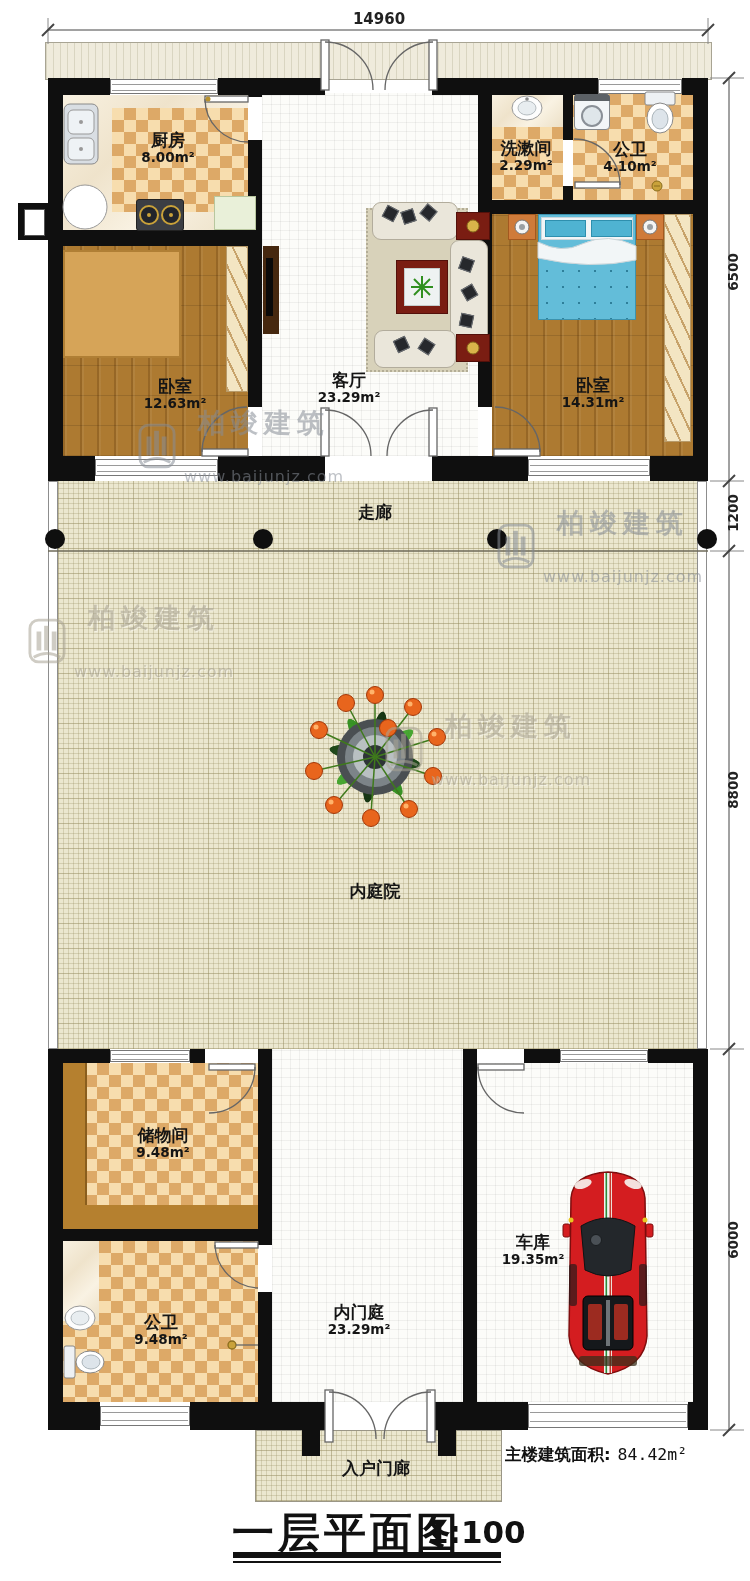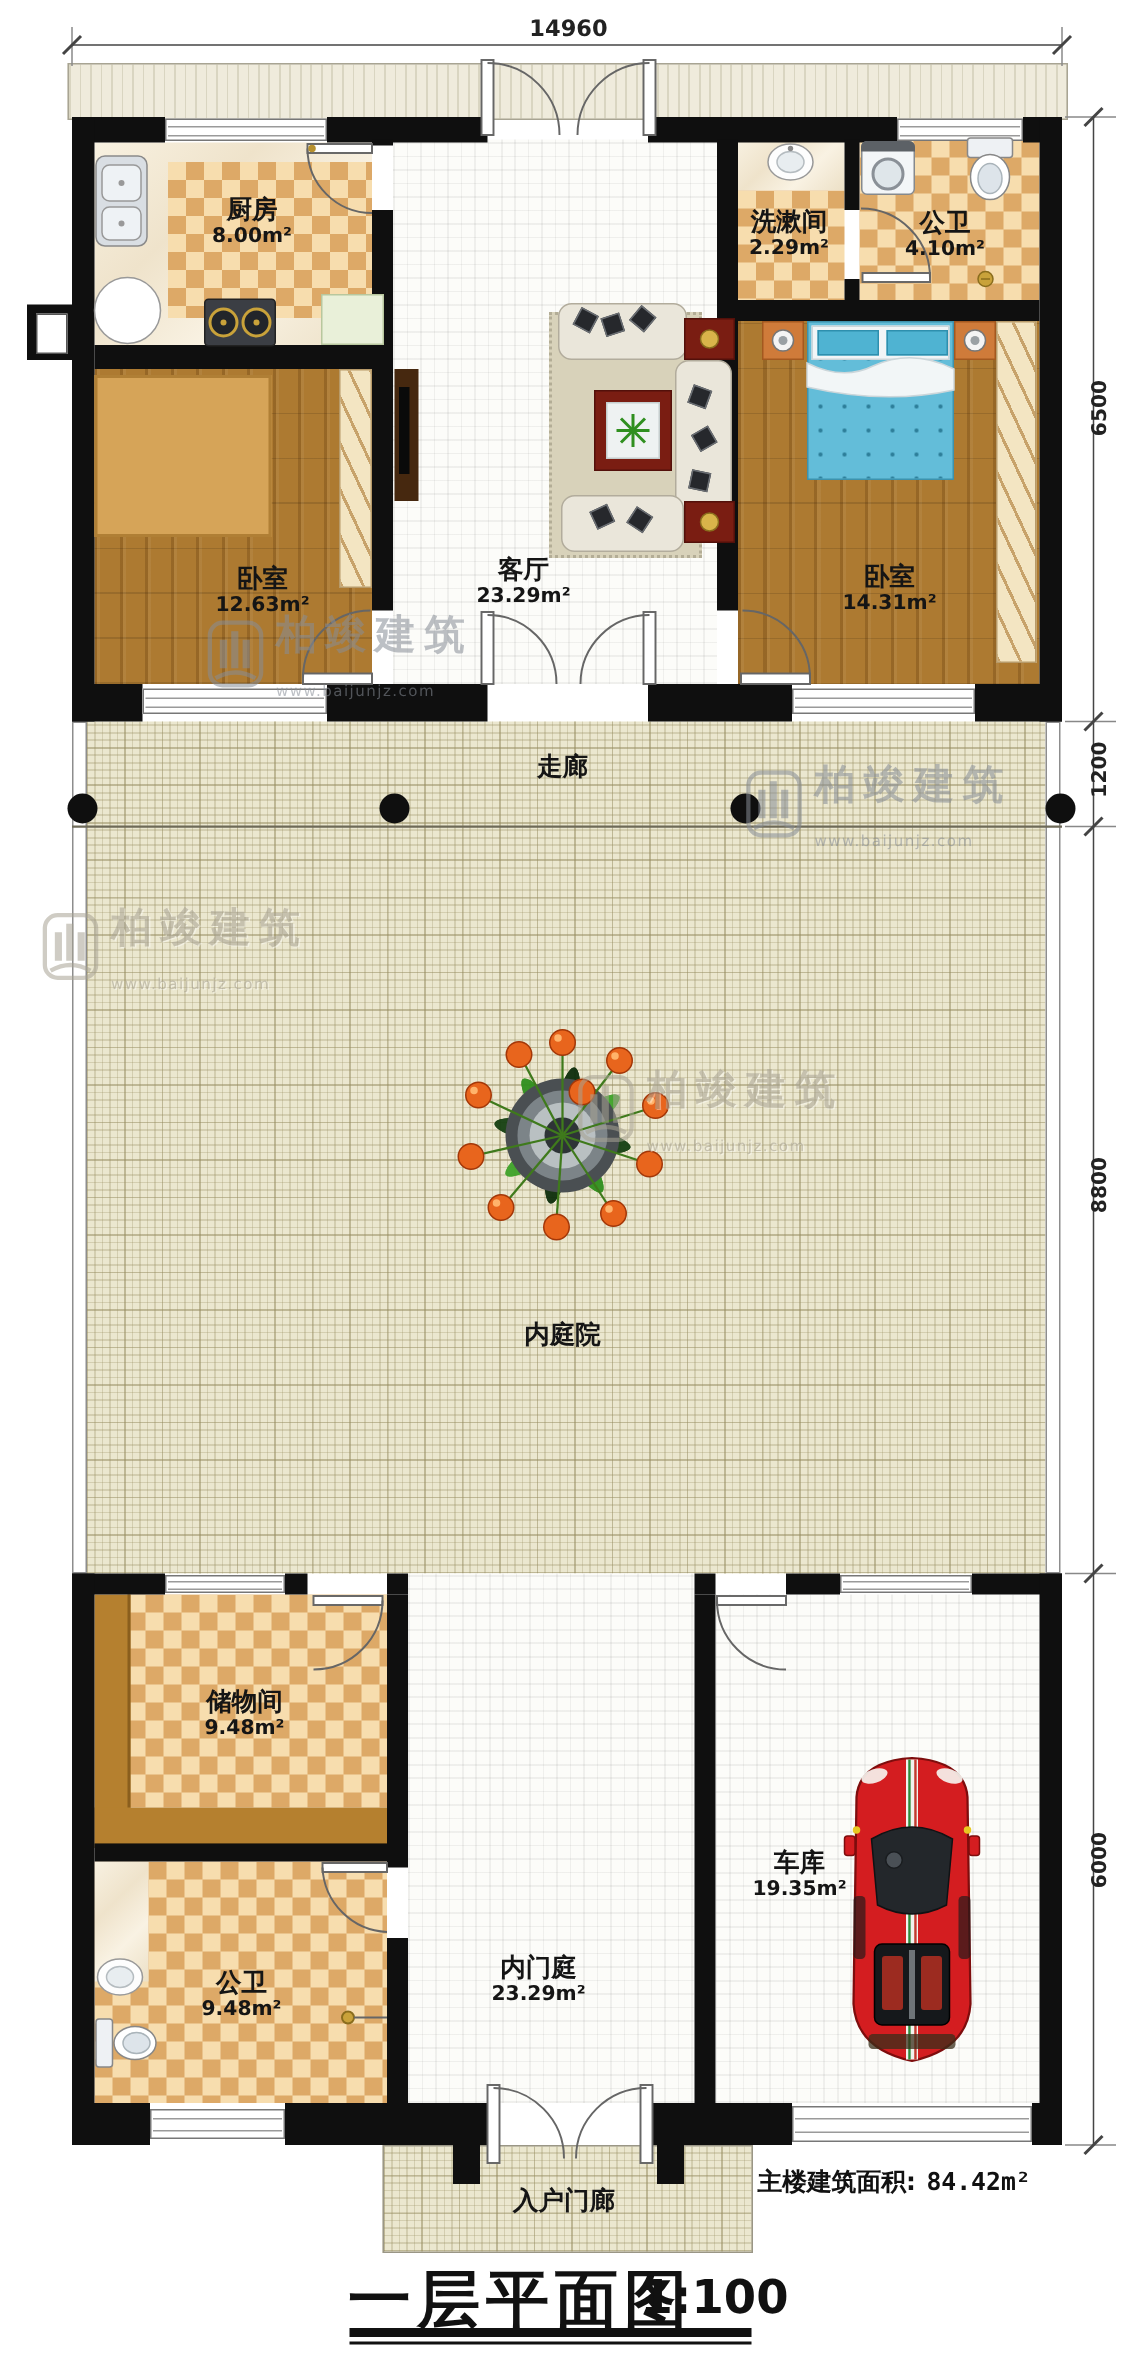--- a/index.html
+++ b/index.html
@@ -30,28 +30,28 @@
   .rail{position:absolute;background:#fff;border:1px solid #8d8d8d;box-sizing:border-box;}
   .lbl{position:absolute;transform:translate(-50%,-50%);text-align:center;font-weight:bold;
        color:#151515;white-space:nowrap;line-height:1.1;}
   .lbl .nm{font-size:17px;display:block;}
   .lbl .ar{font-size:13.5px;display:block;}
   .dim{position:absolute;font-weight:bold;font-size:15px;color:#222;transform:translate(-50%,-50%);}
   .dim.v{transform:translate(-50%,-50%) rotate(-90deg);font-size:13.5px;}
   .furn{position:absolute;box-sizing:border-box;}
   .pillow{position:absolute;width:11px;height:11px;background:#26282c;border:1px solid #6b6f74;}
   .wm{position:absolute;display:flex;align-items:center;gap:8px;pointer-events:none;}
-  .wm .txt{display:flex;flex-direction:column;}
+  .wm .txt{display:flex;flex-direction:column;align-items:center;gap:24px;}
   .wm .brand{font-size:27px;font-weight:bold;letter-spacing:6px;}
-  .wm .url{font-size:10px;letter-spacing:1px;margin-top:15px;}
+  .wm .url{font-size:16px;letter-spacing:1px;margin-top:2px;}
   .wm.dark{color:#878d96;opacity:.55;}
   .wm.faint{color:#a8a394;opacity:.55;text-shadow:1px 1px 0 rgba(255,255,255,.7);}
   .stats{position:absolute;left:505px;top:1441px;width:240px;}
   .stats .row{font-size:16.5px;font-weight:bold;line-height:28px;white-space:nowrap;}
-  .stats .val{margin-left:7px;font-family:"DejaVu Sans Mono","Liberation Mono",monospace;font-weight:bold;}
+  .stats .val{margin-left:7px;font-family:"DejaVu Sans Mono","Liberation Mono",monospace;font-weight:normal;}
   .title{position:absolute;left:232px;top:1505px;font-size:42px;font-weight:bold;letter-spacing:4px;}
   .scalelbl{position:absolute;left:427px;top:1514px;font-size:31px;font-weight:bold;}
   svg{position:absolute;left:0;top:0;pointer-events:none;}
 </style>
 </head>
 <body>
 
 <div class="eave" style="left:45px;top:42px;width:665px;height:36px;"></div>
 
 <div class="abs marble" style="left:63px;top:95px;width:185px;height:135px;"></div>

